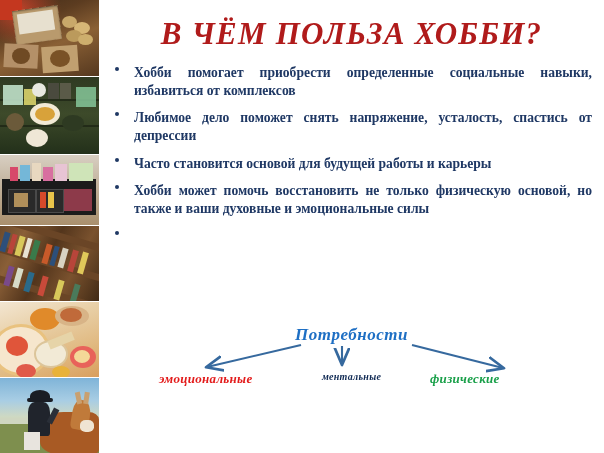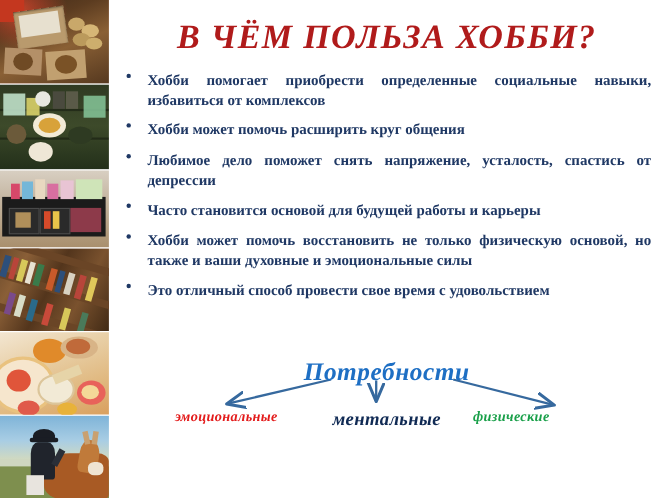--- a/index.html
+++ b/index.html
@@ -155,35 +155,35 @@
     font-style: italic;
     font-weight: bold;
     white-space: nowrap;
     line-height: 1;
   }
   #needs-root {
     left: 0; top: 8px;
     width: 505px;
     text-align: center;
     color: #1e6fc4;
-    font-size: 23px;
+    font-size: 17px;
     letter-spacing: 0.5px;
   }
   #needs-emotional {
     left: 60px; top: 54px;
     color: #e31b1b;
     font-size: 13px;
     letter-spacing: 0.3px;
   }
   #needs-mental {
     left: 0; top: 54px;
     width: 505px;
     text-align: center;
     color: #102a54;
-    font-size: 17px;
+    font-size: 10px;
     letter-spacing: 0.3px;
   }
   #needs-mental-sub {
     left: 0; top: 74px;
     width: 505px;
     text-align: center;
     color: #102a54;
     font-size: 13px;
     letter-spacing: 0.3px;
   }
@@ -317,37 +317,32 @@
 
     <div id="slide-title">В ЧЁМ ПОЛЬЗА ХОББИ?</div>
 
     <ul id="bullet-list">
       <li class="bullet-item">
         <span class="bullet-marker"></span>
         <span>Хобби помогает приобрести определенные социальные навыки, избавиться от комплексов</span>
       </li>
       <li class="bullet-item">
         <span class="bullet-marker"></span>
-        <span>Хобби может помочь расширить круг общения</span>
-      </li>
-      <li class="bullet-item">
-        <span class="bullet-marker"></span>
         <span>Любимое дело поможет снять напряжение, усталость, спастись от депрессии</span>
       </li>
       <li class="bullet-item">
         <span class="bullet-marker"></span>
         <span>Часто становится основой для будущей работы и карьеры</span>
       </li>
       <li class="bullet-item">
         <span class="bullet-marker"></span>
         <span>Хобби может помочь восстановить не только физическую основой, но также и ваши духовные и эмоциональные силы</span>
       </li>
       <li class="bullet-item">
         <span class="bullet-marker"></span>
-        <span>Это отличный способ провести свое время с удовольствием</span>
       </li>
     </ul>
 
     <div id="needs-diagram">
       <svg id="needs-svg" width="505" height="120" viewBox="0 0 505 120">
         <defs>
           <marker id="arrowhead" markerWidth="9" markerHeight="9" refX="7.5" refY="4" orient="auto" markerUnits="strokeWidth">
             <path d="M0,0.6 L8,4 L0,7.4" fill="none" stroke="#36699e" stroke-width="1.3" stroke-linecap="round" stroke-linejoin="round"></path>
           </marker>
         </defs>

